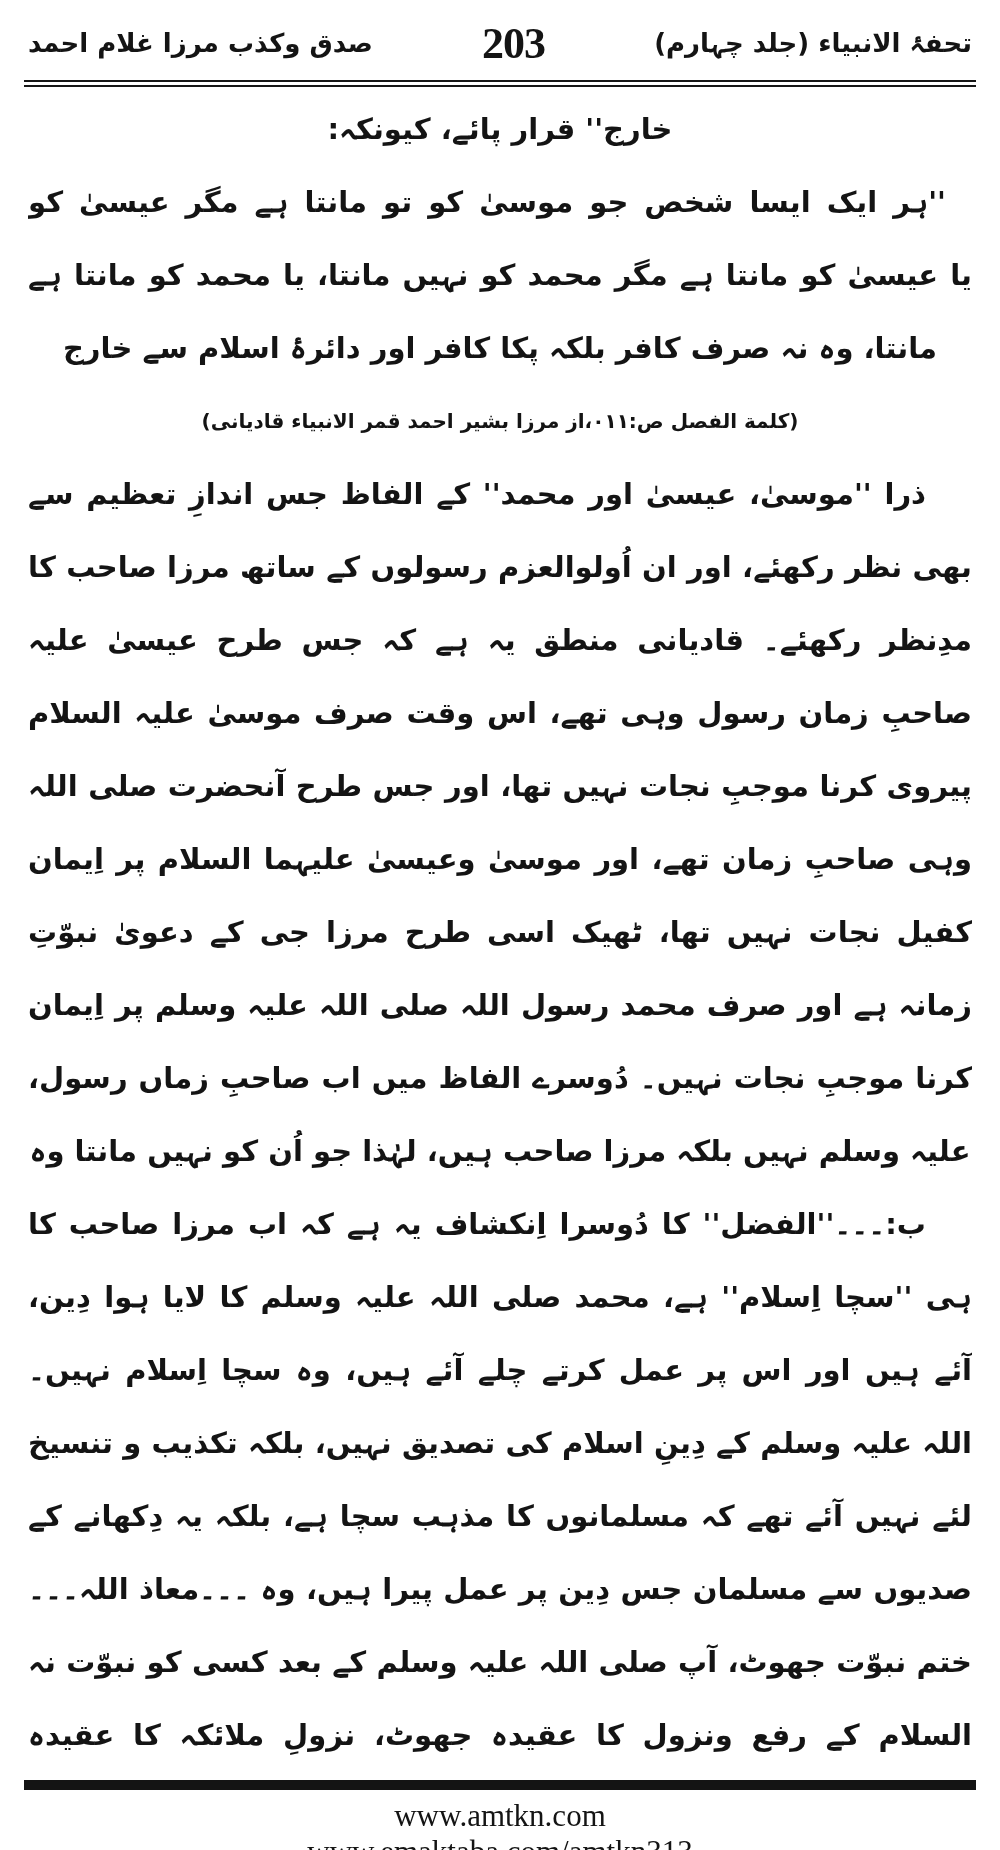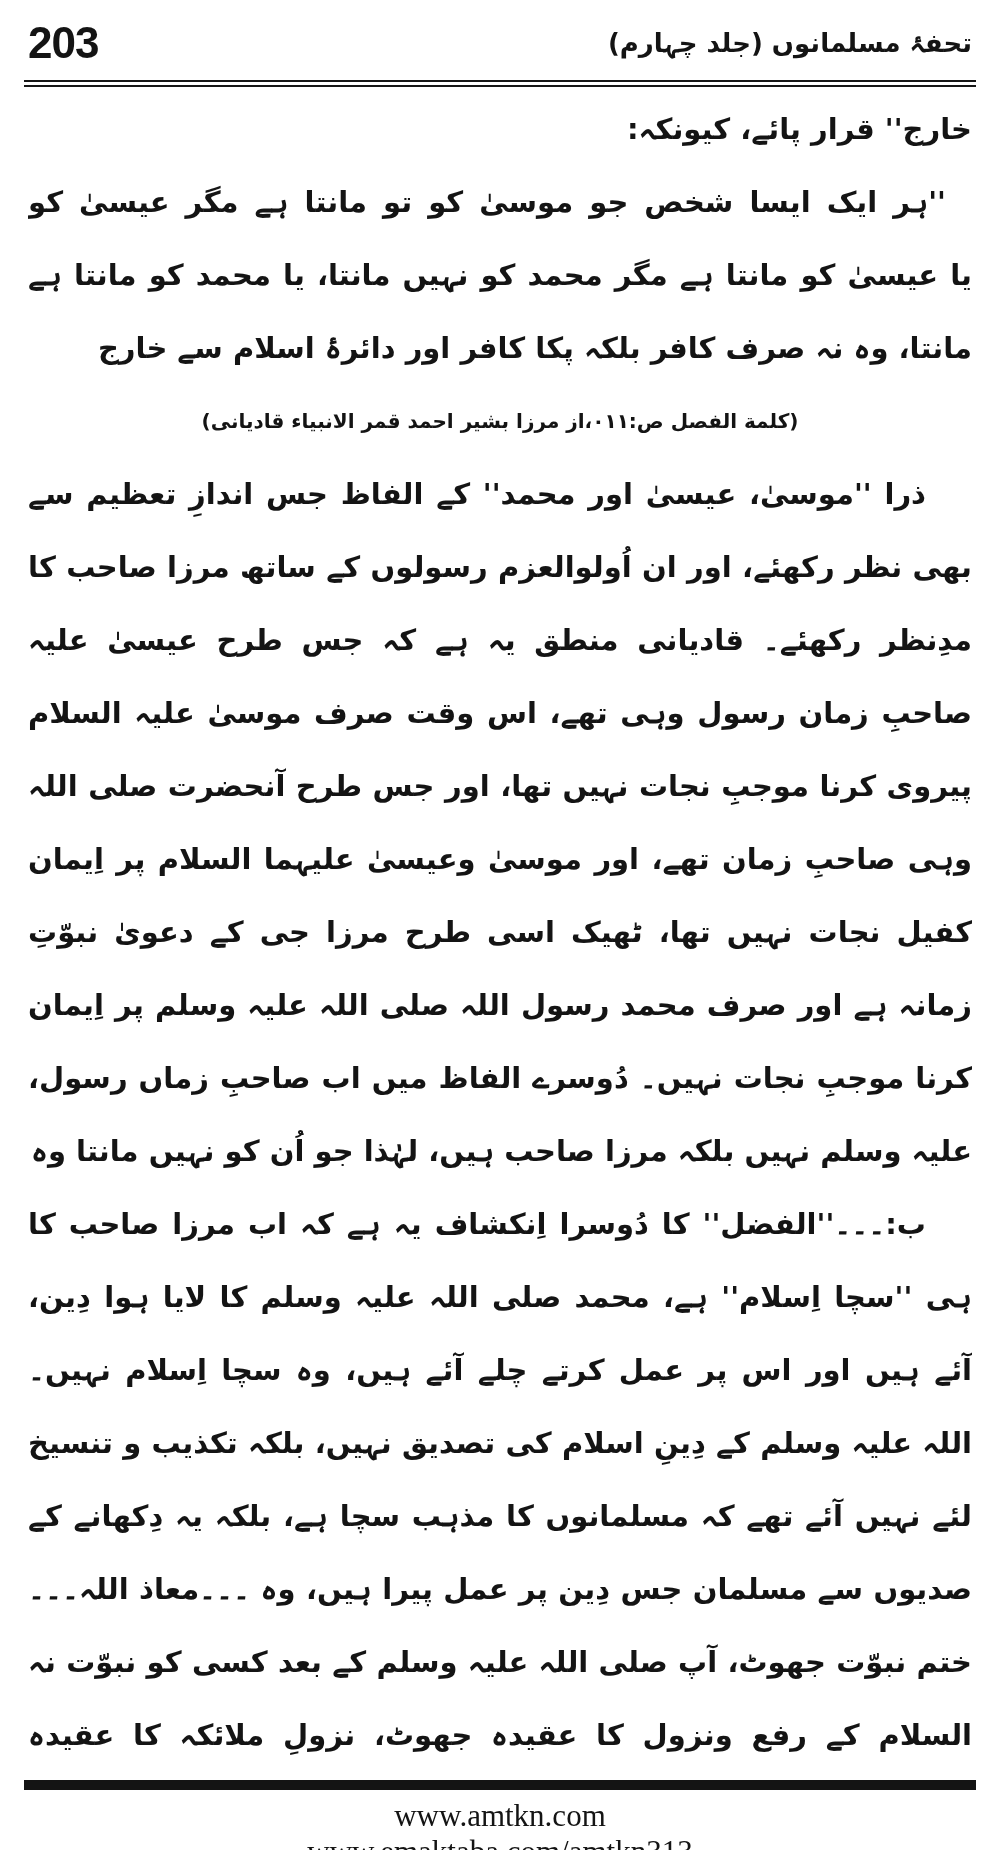--- a/index.html
+++ b/index.html
@@ -19,38 +19,38 @@
     padding: 6px 4px 8px 4px;
     min-height: 58px;
   }
   .hdr-title {
     font-size: 26px; font-weight: bold;
     white-space: nowrap;
   }
   .hdr-num {
     font-size: 44px; font-weight: bold;
     letter-spacing: -1px;
-    font-family: Liberation Sans, sans-serif;
+    font-family: Liberation Serif, serif;
   }
   .hdr-rule {
     height: 3px;
     border-top: 2px solid #161616;
     border-bottom: 2px solid #161616;
     margin-bottom: 4px;
   }
 
   
   .body-lines {
     direction: rtl;
     font-size: 29px; font-weight: bold;
     padding: 2px 4px 0 4px;
   }
   .ln { height: 73px; line-height: 73px; overflow: hidden; }
   .jl { text-align: justify; text-align-last: justify; }
-  .rl { text-align: right; }
+  .rl { text-align: center; }
   .ctr { text-align: center; font-size: 20px; line-height: 73px; }
   .ind1 { padding-right: 26px; }
   .ind2 { padding-right: 46px; }
 
   
   .fbar { height: 10px; background: #141414; margin-top: 8px; }
   .furls {
     display: flex; direction: ltr;
     justify-content: space-between; align-items: center;
     font-family: "Liberation Serif", serif;
@@ -59,22 +59,23 @@
     white-space: nowrap;
     flex-direction: column;
   }
 </style>
 </head>
 <body>
 
 <div class="page">
 
   <div class="hdr">
-    <div class="hdr-title">تحفۂ مسلمانوں (جلد چہارم)</div>
+    <div class="hdr-title">تحفۂ الانبیاء (جلد چہارم)</div>
     <div class="hdr-num">203</div>
+    <div class="hdr-title">صدق وکذب مرزا غلام احمد</div>
   </div>
 
   <div class="hdr-rule"></div>
 
   <div class="body-lines">
     <div class="ln rl">خارج'' قرار پائے، کیونکہ:</div>
     <div class="ln jl ind1">''ہر ایک ایسا شخص جو موسیٰ کو تو مانتا ہے مگر عیسیٰ کو نہیں مانتا،</div>
     <div class="ln jl">یا عیسیٰ کو مانتا ہے مگر محمد کو نہیں مانتا، یا محمد کو مانتا ہے پر مسیحِ موعود کو نہیں</div>
     <div class="ln rl">مانتا، وہ نہ صرف کافر بلکہ پکا کافر اور دائرۂ اسلام سے خارج ہے۔''</div>
     <div class="ln ctr">(کلمة الفصل ص:۰۱۱،از مرزا بشیر احمد قمر الانبیاء قادیانی)</div>

